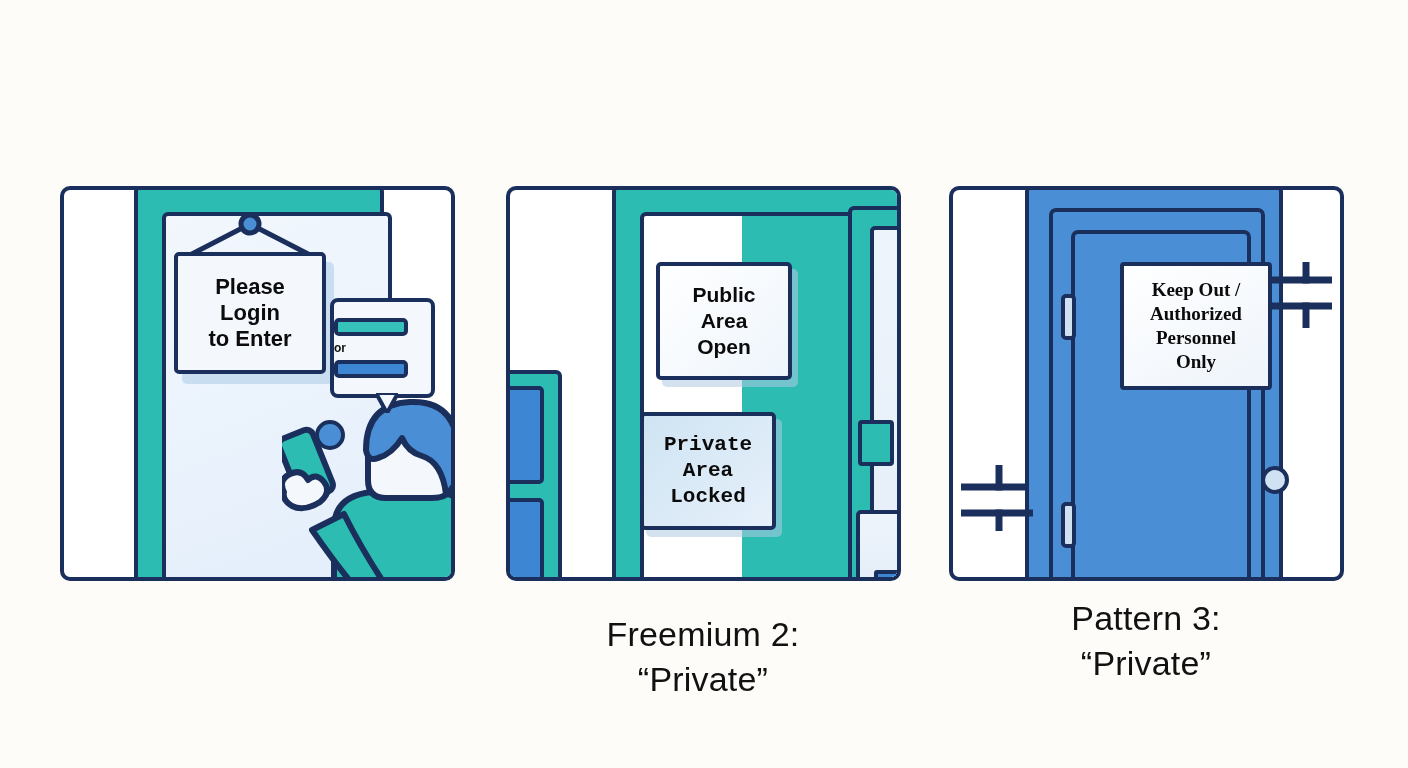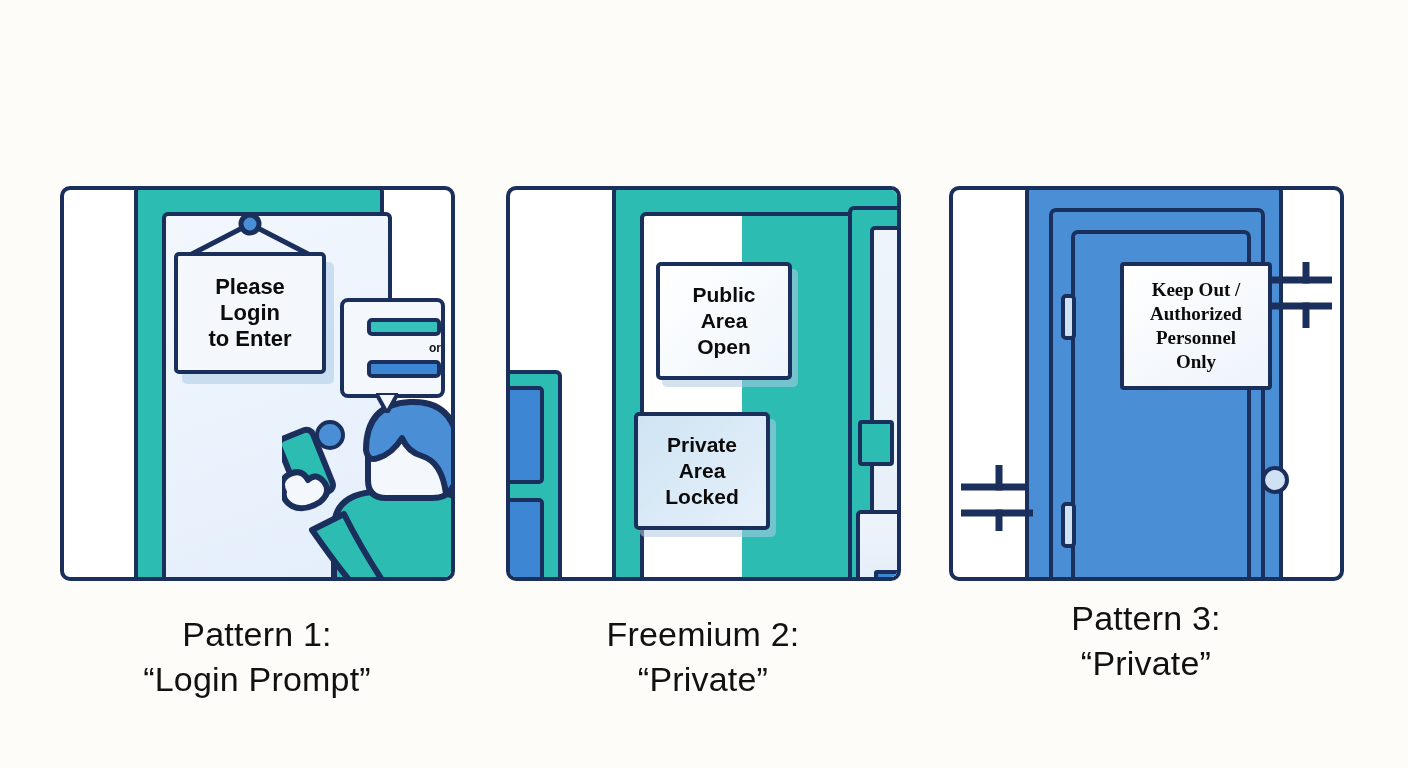--- a/index.html
+++ b/index.html
@@ -59,23 +59,23 @@
     font-size:22px;line-height:26px;font-weight:bold;color:#0c0c0c;text-align:center;
     white-space:pre-line;
   }
   .p1-hang{position:absolute;left:110px;top:22px;width:152px;height:44px;z-index:5;}
   .p1-knob{
     position:absolute;left:251px;top:230px;width:30px;height:30px;border-radius:50%;
     background:#4a8ed6;border:4px solid #1b2f5c;box-sizing:border-box;z-index:6;
   }
 
   .p1-bubble{
-    position:absolute;left:276px;top:108px;width:105px;height:100px;
+    position:absolute;left:266px;top:108px;width:105px;height:100px;
     background:#f4f8fd;border:4px solid #1b2f5c;border-radius:8px;box-sizing:border-box;
-    z-index:8;display:flex;flex-direction:column;align-items:flex-end;justify-content:center;
+    z-index:8;display:flex;flex-direction:column;align-items:flex-start;justify-content:center;
   }
   .p1-bubble .btn{width:74px;height:18px;border:4px solid #1b2f5c;border-radius:5px;box-sizing:border-box;}
   .p1-bubble .btn-teal{background:#36c2bb;}
   .p1-bubble .btn-blue{background:#3d86d3;}
   .p1-bubble .or{font-size:12px;font-weight:bold;color:#111;margin:5px 0;}
   .p1-bubble-tail{
     position:absolute;left:312px;top:203px;width:22px;height:20px;z-index:9;
   }
 
   .p1-person{position:absolute;left:218px;top:198px;width:200px;height:200px;z-index:7;}
@@ -93,21 +93,21 @@
     position:absolute;left:98px;top:0;right:0;bottom:0;background:#2cbcb2;
   }
   .p2-sign{
     position:absolute;width:136px;height:118px;
     border:4px solid #1b2f5c;border-radius:5px;box-sizing:border-box;
     display:flex;align-items:center;justify-content:center;z-index:6;
     box-shadow:6px 7px 0 rgba(176,203,228,.55);
   }
   .p2-sign span{font-size:21px;line-height:26px;font-weight:bold;color:#0b0b0b;text-align:center;white-space:pre-line;}
   #p2-sign-public{left:146px;top:72px;background:linear-gradient(135deg,#ffffff 0%,#eef5fc 100%);}
-  #p2-sign-private{left:124px;top:222px;background:linear-gradient(135deg,#cfe4f3 0%,#e6f0fa 100%);}
+  #p2-sign-private{left:130px;top:222px;background:linear-gradient(135deg,#cfe4f3 0%,#e6f0fa 100%);font-family:Liberation Mono, monospace;}
 
   .p2-leftdoor{
     position:absolute;left:-10px;top:180px;width:62px;height:230px;
     background:#2cbcb2;border:4px solid #1b2f5c;border-radius:6px;box-sizing:border-box;
   }
   .p2-leftdoor .pnl{
     position:absolute;left:-6px;width:46px;background:#3d86d3;
     border:4px solid #1b2f5c;border-radius:5px;box-sizing:border-box;
   }
   .p2-leftdoor .pnl.a{top:12px;height:98px;}
@@ -285,24 +285,20 @@
     <svg class="p3-bricks" id="p3-bricks-bl" width="72" height="66" viewBox="0 0 72 66">
       <g stroke="#1b2f5c" stroke-width="7" stroke-linecap="square">
         <line x1="0" y1="22" x2="62" y2="22"></line>
         <line x1="0" y1="48" x2="72" y2="48"></line>
         <line x1="38" y1="2" x2="38" y2="22"></line>
         <line x1="38" y1="48" x2="38" y2="66"></line>
       </g>
     </svg>
   </div>
 
-  <div class="caption" id="caption-1">
-    <span>Pattern 1:</span>
-    <span class="l2">“Login Prompt”</span>
-  </div>
   <div class="caption" id="caption-2">
     <span>Freemium 2:</span>
     <span class="l2">“Private”</span>
   </div>
   <div class="caption" id="caption-3">
     <span>Pattern 3:</span>
     <span class="l2">“Private”</span>
   </div>
 
 </div>

